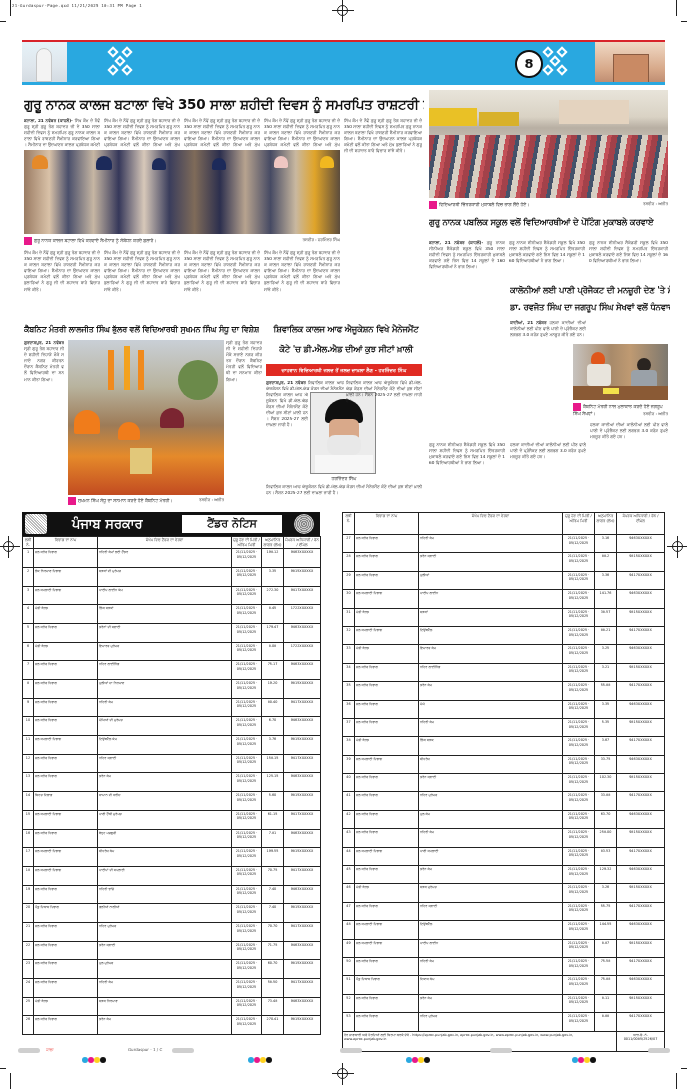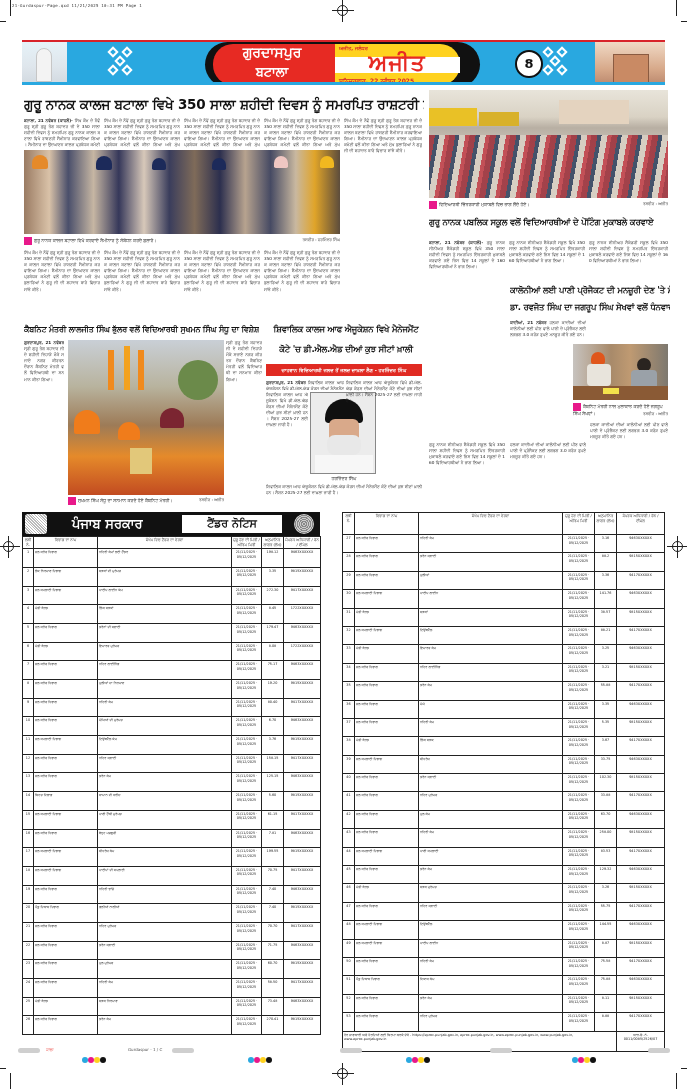--- a/index.html
+++ b/index.html
@@ -96,30 +96,20 @@
       <i style="left:2px;top:20px"></i>
       <i style="left:16px;top:20px"></i>
   </div>
   <div class="diamonds" style="left:520px;">
     <i style="left:2px;top:2px"></i>
       <i style="left:16px;top:2px"></i>
       <i style="left:9px;top:11px"></i>
       <i style="left:2px;top:20px"></i>
       <i style="left:16px;top:20px"></i>
   </div>
-  <div class="oval">
-    <div class="red"></div>
-    <div class="yellow"></div>
-    <div class="band"></div>
-    <div class="title-city">ਗੁਰਦਾਸਪੁਰ</div>
-    <div class="title-city2">ਬਟਾਲਾ</div>
-    <div class="paper-loc">ਅਜੀਤ, ਜਲੰਧਰ</div>
-    <div class="paper-name">ਅਜੀਤ</div>
-    <div class="paper-date">ਸ਼ਨਿਚਰਵਾਰ, 22 ਨਵੰਬਰ 2025</div>
-  </div>
   <div class="page-no">8</div>
   <div class="right-img">
       <div class="arch"></div>
     </div>
 </div>
 
 <div class="headline" style="left:24px;top:93px;width:400px;font-size:13.5px;line-height:22px;">ਗੁਰੂ ਨਾਨਕ ਕਾਲਜ ਬਟਾਲਾ ਵਿਖੇ 350 ਸਾਲਾ ਸ਼ਹੀਦੀ ਦਿਵਸ ਨੂੰ ਸਮਰਪਿਤ ਰਾਸ਼ਟਰੀ ਸੈਮੀਨਾਰ</div>
 <div class="textcol" style="left:24px;top:118px;width:76px;height:30px;"><b>ਬਟਾਲਾ, 21 ਨਵੰਬਰ (ਕਾਹਲੋਂ)-</b> <span>ਸਿੱਖ ਕੌਮ ਦੇ ਨੌਵੇਂ ਗੁਰੂ ਸ੍ਰੀ ਗੁਰੂ ਤੇਗ ਬਹਾਦਰ ਜੀ ਦੇ 350 ਸਾਲਾ ਸ਼ਹੀਦੀ ਦਿਵਸ ਨੂੰ ਸਮਰਪਿਤ ਗੁਰੂ ਨਾਨਕ ਕਾਲਜ ਬਟਾਲਾ ਵਿਖੇ ਰਾਸ਼ਟਰੀ ਸੈਮੀਨਾਰ ਕਰਵਾਇਆ ਗਿਆ। ਸੈਮੀਨਾਰ ਦਾ ਉਦਘਾਟਨ ਕਾਲਜ ਪ੍ਰਬੰਧਕ ਕਮੇਟੀ ਵਲੋਂ ਕੀਤਾ ਗਿਆ ਅਤੇ ਮੁੱਖ ਬੁਲਾਰਿਆਂ ਨੇ ਗੁਰੂ ਜੀ ਦੀ ਸ਼ਹਾਦਤ ਬਾਰੇ ਵਿਚਾਰ ਸਾਂਝੇ ਕੀਤੇ।</span></div>
 <div class="textcol" style="left:104px;top:118px;width:76px;height:30px;">ਸਿੱਖ ਕੌਮ ਦੇ ਨੌਵੇਂ ਗੁਰੂ ਸ੍ਰੀ ਗੁਰੂ ਤੇਗ ਬਹਾਦਰ ਜੀ ਦੇ 350 ਸਾਲਾ ਸ਼ਹੀਦੀ ਦਿਵਸ ਨੂੰ ਸਮਰਪਿਤ ਗੁਰੂ ਨਾਨਕ ਕਾਲਜ ਬਟਾਲਾ ਵਿਖੇ ਰਾਸ਼ਟਰੀ ਸੈਮੀਨਾਰ ਕਰਵਾਇਆ ਗਿਆ। ਸੈਮੀਨਾਰ ਦਾ ਉਦਘਾਟਨ ਕਾਲਜ ਪ੍ਰਬੰਧਕ ਕਮੇਟੀ ਵਲੋਂ ਕੀਤਾ ਗਿਆ ਅਤੇ ਮੁੱਖ ਬੁਲਾਰਿਆਂ ਨੇ ਗੁਰੂ ਜੀ ਦੀ ਸ਼ਹਾਦਤ ਬਾਰੇ ਵਿਚਾਰ ਸਾਂਝੇ ਕੀਤੇ।</div>
 <div class="textcol" style="left:184px;top:118px;width:76px;height:30px;">ਸਿੱਖ ਕੌਮ ਦੇ ਨੌਵੇਂ ਗੁਰੂ ਸ੍ਰੀ ਗੁਰੂ ਤੇਗ ਬਹਾਦਰ ਜੀ ਦੇ 350 ਸਾਲਾ ਸ਼ਹੀਦੀ ਦਿਵਸ ਨੂੰ ਸਮਰਪਿਤ ਗੁਰੂ ਨਾਨਕ ਕਾਲਜ ਬਟਾਲਾ ਵਿਖੇ ਰਾਸ਼ਟਰੀ ਸੈਮੀਨਾਰ ਕਰਵਾਇਆ ਗਿਆ। ਸੈਮੀਨਾਰ ਦਾ ਉਦਘਾਟਨ ਕਾਲਜ ਪ੍ਰਬੰਧਕ ਕਮੇਟੀ ਵਲੋਂ ਕੀਤਾ ਗਿਆ ਅਤੇ ਮੁੱਖ ਬੁਲਾਰਿਆਂ ਨੇ ਗੁਰੂ ਜੀ ਦੀ ਸ਼ਹਾਦਤ ਬਾਰੇ ਵਿਚਾਰ ਸਾਂਝੇ ਕੀਤੇ।</div>

